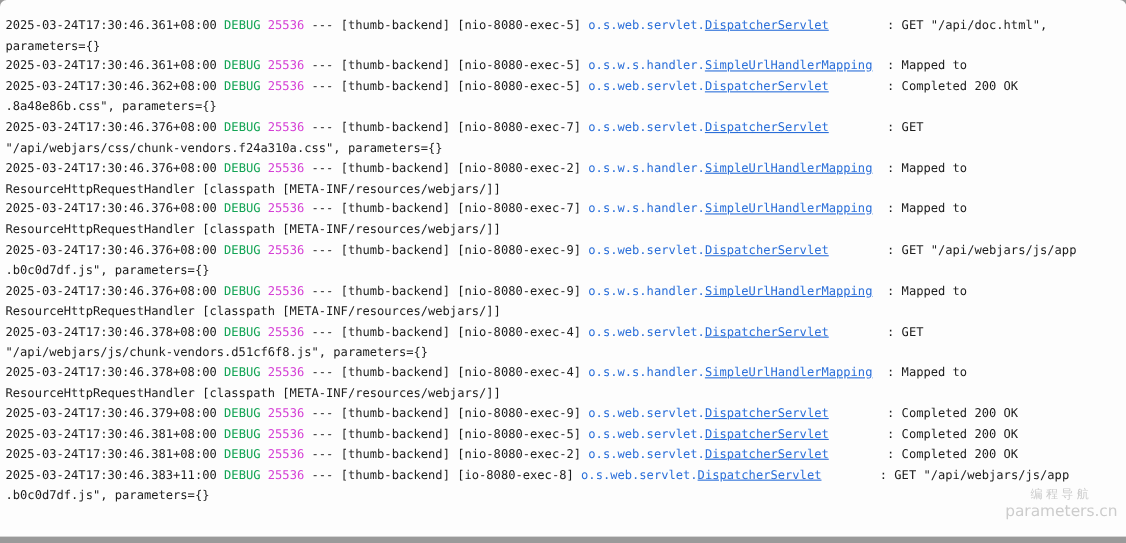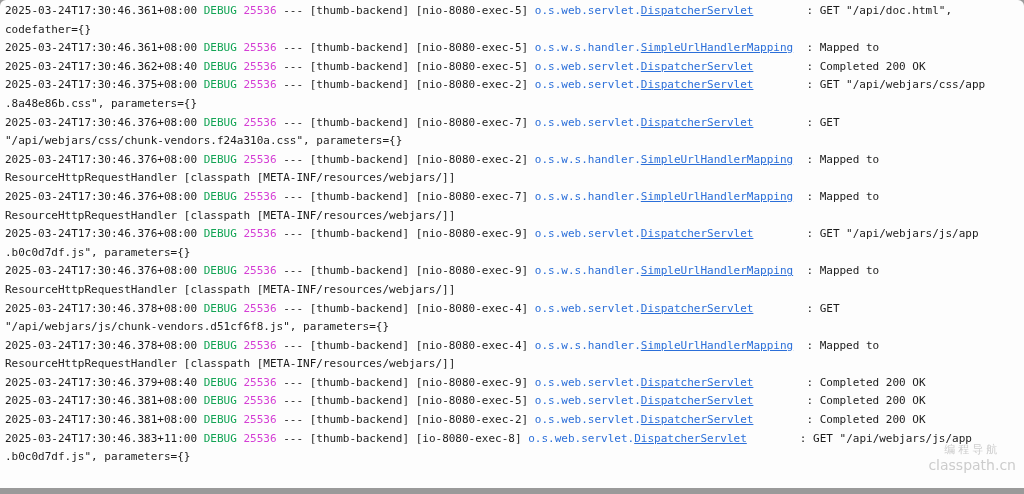--- a/index.html
+++ b/index.html
@@ -14,20 +14,21 @@
   .terminal {
     position: relative;
     width: 1024px;
     height: 488px;
     background: var(--col-bg, #fdfdfd);
     border-radius: 6px 6px 0 0;
     overflow: hidden;
   }
   .log-output {
     padding: 2px 0 0 5px;
+    margin-top: 12px;
   }
   .log-line {
     white-space: pre;
     font-size: 11px;
     line-height: 18.6px;
     color: var(--col-text, #1c1c1c);
   }
   .seg-ts   { color: var(--col-text, #1c1c1c); }
   .seg-level{ color: var(--col-level, #12a454); }
   .seg-pid  { color: var(--col-pid, #d53fd5); }
@@ -54,43 +55,42 @@
     height: 6px;
     background: var(--col-edge, #9a9a9a);
   }
 </style>
 </head>
 <body>
 
 <div class="terminal">
   <div class="log-output">
       <div class="log-line"><span class="seg-ts">2025-03-24T17:30:46.361+08:00 </span><span class="seg-level">DEBUG</span><span class="seg-pid"> 25536</span><span class="seg-meta"> --- [thumb-backend] [nio-8080-exec-5] </span><span class="seg-logger">o.s.web.servlet.</span><span class="seg-logger-class">DispatcherServlet</span><span class="seg-msg">        : GET "/api/doc.html",</span></div>
-      <div class="log-line"><span class="seg-msg">codefather={}</span></div>
+      <div class="log-line"><span class="seg-msg">parameters={}</span></div>
       <div class="log-line"><span class="seg-ts">2025-03-24T17:30:46.361+08:00 </span><span class="seg-level">DEBUG</span><span class="seg-pid"> 25536</span><span class="seg-meta"> --- [thumb-backend] [nio-8080-exec-5] </span><span class="seg-logger">o.s.w.s.handler.</span><span class="seg-logger-class">SimpleUrlHandlerMapping</span><span class="seg-msg">  : Mapped to</span></div>
-      <div class="log-line"><span class="seg-ts">2025-03-24T17:30:46.362+08:40 </span><span class="seg-level">DEBUG</span><span class="seg-pid"> 25536</span><span class="seg-meta"> --- [thumb-backend] [nio-8080-exec-5] </span><span class="seg-logger">o.s.web.servlet.</span><span class="seg-logger-class">DispatcherServlet</span><span class="seg-msg">        : Completed 200 OK</span></div>
-      <div class="log-line"><span class="seg-ts">2025-03-24T17:30:46.375+08:00 </span><span class="seg-level">DEBUG</span><span class="seg-pid"> 25536</span><span class="seg-meta"> --- [thumb-backend] [nio-8080-exec-2] </span><span class="seg-logger">o.s.web.servlet.</span><span class="seg-logger-class">DispatcherServlet</span><span class="seg-msg">        : GET "/api/webjars/css/app</span></div>
+      <div class="log-line"><span class="seg-ts">2025-03-24T17:30:46.362+08:00 </span><span class="seg-level">DEBUG</span><span class="seg-pid"> 25536</span><span class="seg-meta"> --- [thumb-backend] [nio-8080-exec-5] </span><span class="seg-logger">o.s.web.servlet.</span><span class="seg-logger-class">DispatcherServlet</span><span class="seg-msg">        : Completed 200 OK</span></div>
       <div class="log-line"><span class="seg-msg">.8a48e86b.css", parameters={}</span></div>
       <div class="log-line"><span class="seg-ts">2025-03-24T17:30:46.376+08:00 </span><span class="seg-level">DEBUG</span><span class="seg-pid"> 25536</span><span class="seg-meta"> --- [thumb-backend] [nio-8080-exec-7] </span><span class="seg-logger">o.s.web.servlet.</span><span class="seg-logger-class">DispatcherServlet</span><span class="seg-msg">        : GET</span></div>
       <div class="log-line"><span class="seg-msg">"/api/webjars/css/chunk-vendors.f24a310a.css", parameters={}</span></div>
       <div class="log-line"><span class="seg-ts">2025-03-24T17:30:46.376+08:00 </span><span class="seg-level">DEBUG</span><span class="seg-pid"> 25536</span><span class="seg-meta"> --- [thumb-backend] [nio-8080-exec-2] </span><span class="seg-logger">o.s.w.s.handler.</span><span class="seg-logger-class">SimpleUrlHandlerMapping</span><span class="seg-msg">  : Mapped to</span></div>
       <div class="log-line"><span class="seg-msg">ResourceHttpRequestHandler [classpath [META-INF/resources/webjars/]]</span></div>
       <div class="log-line"><span class="seg-ts">2025-03-24T17:30:46.376+08:00 </span><span class="seg-level">DEBUG</span><span class="seg-pid"> 25536</span><span class="seg-meta"> --- [thumb-backend] [nio-8080-exec-7] </span><span class="seg-logger">o.s.w.s.handler.</span><span class="seg-logger-class">SimpleUrlHandlerMapping</span><span class="seg-msg">  : Mapped to</span></div>
       <div class="log-line"><span class="seg-msg">ResourceHttpRequestHandler [classpath [META-INF/resources/webjars/]]</span></div>
       <div class="log-line"><span class="seg-ts">2025-03-24T17:30:46.376+08:00 </span><span class="seg-level">DEBUG</span><span class="seg-pid"> 25536</span><span class="seg-meta"> --- [thumb-backend] [nio-8080-exec-9] </span><span class="seg-logger">o.s.web.servlet.</span><span class="seg-logger-class">DispatcherServlet</span><span class="seg-msg">        : GET "/api/webjars/js/app</span></div>
       <div class="log-line"><span class="seg-msg">.b0c0d7df.js", parameters={}</span></div>
       <div class="log-line"><span class="seg-ts">2025-03-24T17:30:46.376+08:00 </span><span class="seg-level">DEBUG</span><span class="seg-pid"> 25536</span><span class="seg-meta"> --- [thumb-backend] [nio-8080-exec-9] </span><span class="seg-logger">o.s.w.s.handler.</span><span class="seg-logger-class">SimpleUrlHandlerMapping</span><span class="seg-msg">  : Mapped to</span></div>
       <div class="log-line"><span class="seg-msg">ResourceHttpRequestHandler [classpath [META-INF/resources/webjars/]]</span></div>
       <div class="log-line"><span class="seg-ts">2025-03-24T17:30:46.378+08:00 </span><span class="seg-level">DEBUG</span><span class="seg-pid"> 25536</span><span class="seg-meta"> --- [thumb-backend] [nio-8080-exec-4] </span><span class="seg-logger">o.s.web.servlet.</span><span class="seg-logger-class">DispatcherServlet</span><span class="seg-msg">        : GET</span></div>
       <div class="log-line"><span class="seg-msg">"/api/webjars/js/chunk-vendors.d51cf6f8.js", parameters={}</span></div>
       <div class="log-line"><span class="seg-ts">2025-03-24T17:30:46.378+08:00 </span><span class="seg-level">DEBUG</span><span class="seg-pid"> 25536</span><span class="seg-meta"> --- [thumb-backend] [nio-8080-exec-4] </span><span class="seg-logger">o.s.w.s.handler.</span><span class="seg-logger-class">SimpleUrlHandlerMapping</span><span class="seg-msg">  : Mapped to</span></div>
       <div class="log-line"><span class="seg-msg">ResourceHttpRequestHandler [classpath [META-INF/resources/webjars/]]</span></div>
-      <div class="log-line"><span class="seg-ts">2025-03-24T17:30:46.379+08:40 </span><span class="seg-level">DEBUG</span><span class="seg-pid"> 25536</span><span class="seg-meta"> --- [thumb-backend] [nio-8080-exec-9] </span><span class="seg-logger">o.s.web.servlet.</span><span class="seg-logger-class">DispatcherServlet</span><span class="seg-msg">        : Completed 200 OK</span></div>
+      <div class="log-line"><span class="seg-ts">2025-03-24T17:30:46.379+08:00 </span><span class="seg-level">DEBUG</span><span class="seg-pid"> 25536</span><span class="seg-meta"> --- [thumb-backend] [nio-8080-exec-9] </span><span class="seg-logger">o.s.web.servlet.</span><span class="seg-logger-class">DispatcherServlet</span><span class="seg-msg">        : Completed 200 OK</span></div>
       <div class="log-line"><span class="seg-ts">2025-03-24T17:30:46.381+08:00 </span><span class="seg-level">DEBUG</span><span class="seg-pid"> 25536</span><span class="seg-meta"> --- [thumb-backend] [nio-8080-exec-5] </span><span class="seg-logger">o.s.web.servlet.</span><span class="seg-logger-class">DispatcherServlet</span><span class="seg-msg">        : Completed 200 OK</span></div>
       <div class="log-line"><span class="seg-ts">2025-03-24T17:30:46.381+08:00 </span><span class="seg-level">DEBUG</span><span class="seg-pid"> 25536</span><span class="seg-meta"> --- [thumb-backend] [nio-8080-exec-2] </span><span class="seg-logger">o.s.web.servlet.</span><span class="seg-logger-class">DispatcherServlet</span><span class="seg-msg">        : Completed 200 OK</span></div>
       <div class="log-line"><span class="seg-ts">2025-03-24T17:30:46.383+11:00 </span><span class="seg-level">DEBUG</span><span class="seg-pid"> 25536</span><span class="seg-meta"> --- [thumb-backend] [io-8080-exec-8] </span><span class="seg-logger">o.s.web.servlet.</span><span class="seg-logger-class">DispatcherServlet</span><span class="seg-msg">        : GET "/api/webjars/js/app</span></div>
       <div class="log-line"><span class="seg-msg">.b0c0d7df.js", parameters={}</span></div>
     </div>
   <div class="watermark">
     <div class="wm-cn">编程导航</div>
-    <div class="wm-en">classpath.cn</div>
+    <div class="wm-en">parameters.cn</div>
   </div>
 </div>
 <div class="bottom-edge"></div>
 
 </body></html>

